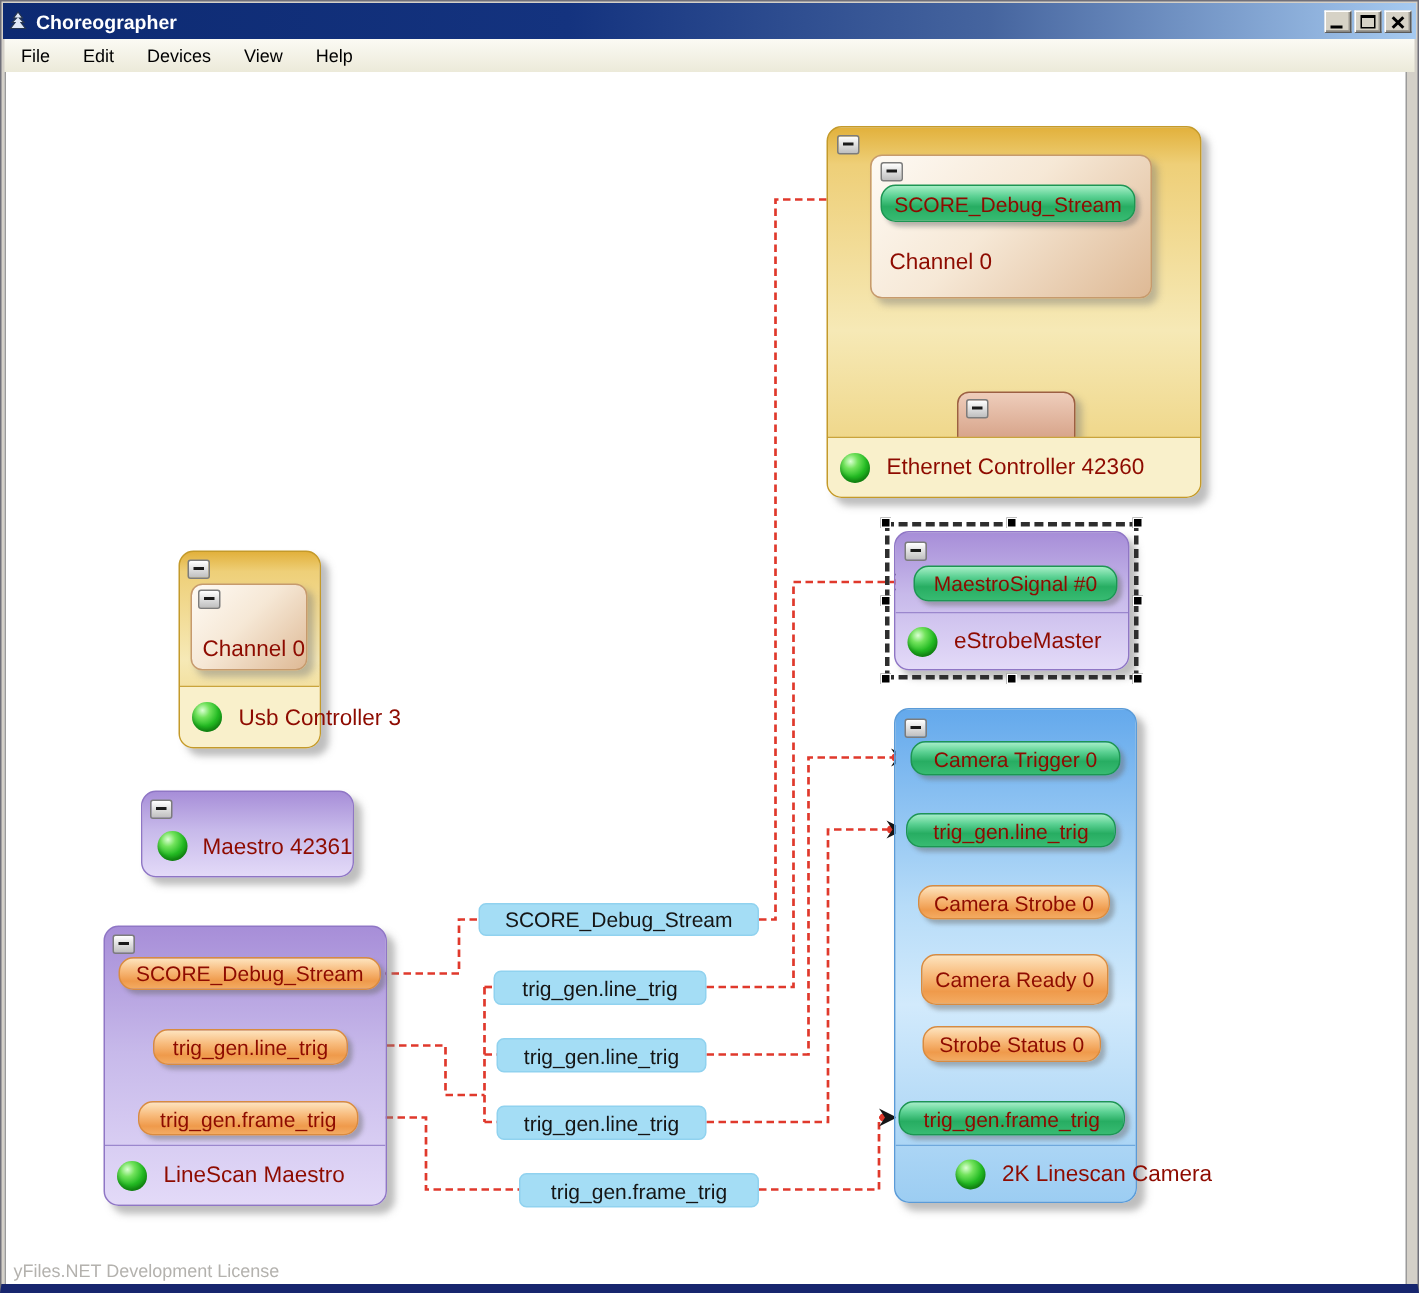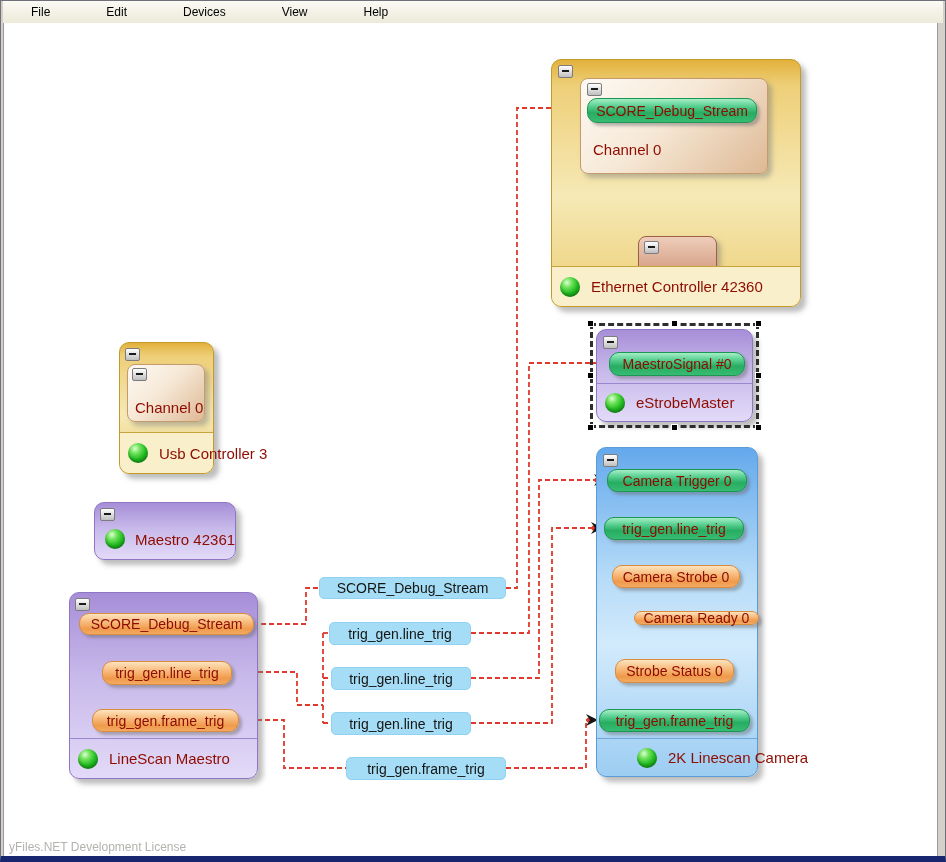--- a/index.html
+++ b/index.html
@@ -12,21 +12,21 @@
   .title-text{color:#ffffff;font-weight:bold;font-size:13px;white-space:nowrap;}
   .winbtns{margin-left:auto;display:flex;}
   .wbtn{width:18px;height:15px;background:#d6d2c6;border:1px solid;border-color:#ffffff #5a5a5a #5a5a5a #ffffff;
     box-shadow:inset -1px -1px 0 #9d9a92;margin-left:2px;position:relative;}
   .g-min{position:absolute;left:3px;bottom:2px;width:8px;height:2px;background:#000;}
   .g-max{position:absolute;left:3px;top:2px;width:10px;height:9px;border:1px solid #000;border-top:2px solid #000;}
   .g-x1,.g-x2{position:absolute;left:3px;top:6px;width:10px;height:2px;background:#000;}
   .g-x1{transform:rotate(45deg);} .g-x2{transform:rotate(-45deg);}
   
   .menubar{height:22px;margin:0 2px;background:linear-gradient(#fbfaf4,#ecead9);display:flex;align-items:center;}
-  .menu-item{font-size:12px;color:#000;padding:3px 28px;}
+  .menu-item{font-size:12px;color:#000;padding:3px 11px;}
   
   .canvas{position:relative;flex:1;margin:0 7px 0 2px;background:#ffffff;
     border-left:1px solid #9a9a9a;border-right:1px solid #9a9a9a;overflow:hidden;}
   .edges{position:absolute;left:0;top:0;}
   .status-text{position:absolute;left:5px;bottom:2px;font-size:12px;color:#b4b2ae;}
   
   .node{position:absolute;border-radius:10px;box-shadow:5px 5px 5px rgba(125,125,125,.5);}
   .node.gold{background:linear-gradient(180deg,#e2b13c 0%,#eecf78 10%,#f6e9b6 55%,#ecce74 100%);border:1px solid #c49a2a;}
   .node.purple{background:linear-gradient(180deg,#a78ed8 0%,#c7b9ea 45%,#e3daf8 100%);border:1px solid #8f76c5;}
   .node.blue{background:linear-gradient(180deg,#64a9ec 0%,#b7dcf8 40%,#d2eafc 60%,#9ccdf2 100%);border:1px solid #5a9bd8;}
@@ -56,20 +56,40 @@
     color:#151515;display:flex;align-items:center;justify-content:center;white-space:nowrap;}
   
   .ants{position:absolute;left:-7px;top:-7px;right:-7px;bottom:-7px;border:3px dashed #2e2e2e;pointer-events:none;}
   .handle{position:absolute;width:7px;height:7px;background:#000;border:1px solid #fff;}
 </style>
 </head>
 <body>
 
 <div class="window">
 
+  <div class="titlebar">
+    <span style="display:flex;">
+      <svg width="14" height="14">
+          <path d="M7 1 L4 5 H6 L3 8 H5 L2 12 H12 L9 8 H11 L8 5 H10 Z" fill="#dfe8f6" stroke="#27364e" stroke-width="0.8"></path>
+        </svg>
+    </span>
+    <span class="title-text">Choreographer</span>
+    <span class="winbtns">
+      <span class="wbtn">
+          <span class="g-min"></span>
+        </span>
+      <span class="wbtn">
+          <span class="g-max"></span>
+        </span>
+      <span class="wbtn">
+          <span class="g-x1"></span>
+          <span class="g-x2"></span>
+        </span>
+    </span>
+  </div>
 
   <div class="menubar">
     <span class="menu-item">File</span>
     <span class="menu-item">Edit</span>
     <span class="menu-item">Devices</span>
     <span class="menu-item">View</span>
     <span class="menu-item">Help</span>
   </div>
 
   <div class="canvas">
@@ -175,21 +195,21 @@
         <span class="led"></span>
         <span class="node-title">eStrobeMaster</span>
       </div>
     </div>
 
     <div class="node blue" style="left:592px;top:424px;width:162px;height:330px;">
       <div class="collapse" style="left:6px;top:6px;"></div>
       <div class="pill green" style="left:10px;top:21px;width:140px;height:23px;">Camera Trigger 0</div>
       <div class="pill green" style="left:7px;top:69px;width:140px;height:23px;">trig_gen.line_trig</div>
       <div class="pill orange" style="left:15px;top:117px;width:128px;height:23px;">Camera Strobe 0</div>
-      <div class="pill orange" style="left:17px;top:163px;width:125px;height:14px;margin-left:20px;">Camera Ready 0</div>
+      <div class="pill orange" style="left:17px;top:163px;width:125px;height:34px;">Camera Ready 0</div>
       <div class="pill orange" style="left:18px;top:211px;width:119px;height:24px;">Strobe Status 0</div>
       <div class="pill green" style="left:2px;top:261px;width:151px;height:23px;">trig_gen.frame_trig</div>
       <div class="footer blue-f" style="height:38px;overflow:visible;">
         <span class="led"></span>
         <span class="node-title">2K Linescan Camera</span>
       </div>
     </div>
 
     <div class="edge-label" style="left:315px;top:554px;width:187px;height:22px;">SCORE_Debug_Stream</div>
     <div class="edge-label" style="left:325px;top:599px;width:142px;height:23px;">trig_gen.line_trig</div>

